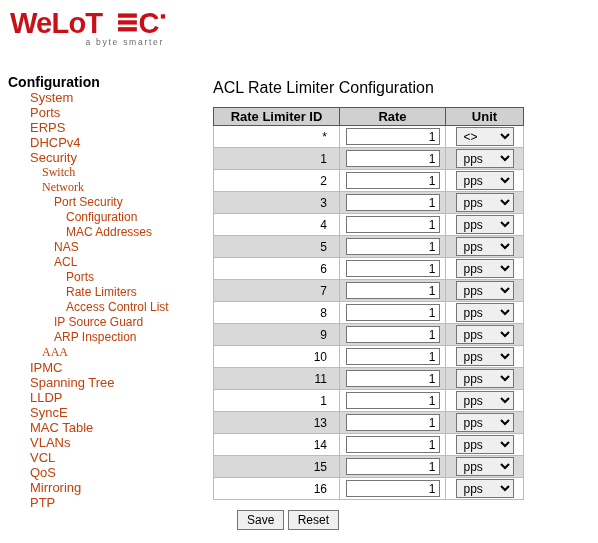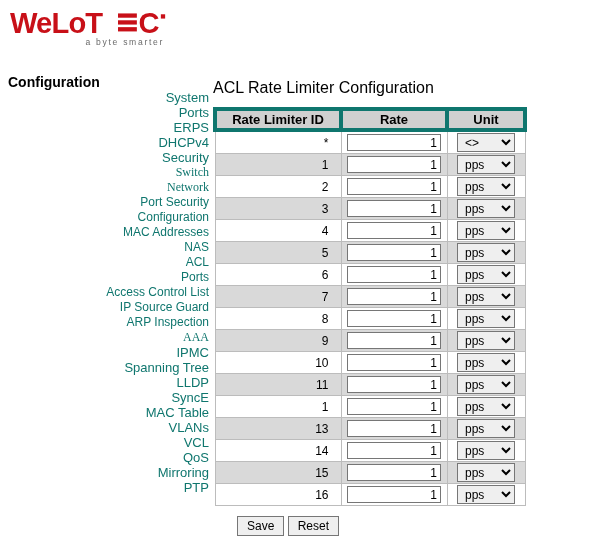--- a/index.html
+++ b/index.html
@@ -20,27 +20,27 @@
       flex-shrink: 0;
       font-size: 13px;
       line-height: 15px;
       padding-right: 4px;
     }
     .nav .hdr { font-weight: 700; color: #000; font-size: 14px; }
     .nav .lvl1 { padding-left: 22px; }
     .nav .lvl2 { padding-left: 34px; font-size: 12px; font-family: Liberation Serif, serif; }
     .nav .lvl3 { padding-left: 46px; font-size: 12px; }
     .nav .lvl4 { padding-left: 58px; font-size: 12px; }
-    .nav a { color: #0f766e; text-decoration: none; display:block; cursor:pointer;text-align:right; }
+    .nav a { color: #c2410c; text-decoration: none; display:block; cursor:pointer; }
     .main { padding-top: 4px; }
     h1 { font-size: 16px; font-weight: 400; margin-bottom: 10px; }
     table { border-collapse: collapse; }
     th {
       background: #d0d0d0;
-      border: 4px solid #0f766e;
+      border: 1px solid #0f766e;
       font-size: 13px;
       font-weight: 700;
       padding: 1px 0;
       text-align: center;
     }
     th.col-id { width: 126px; }
     th.col-rate { width: 106px; }
     th.col-unit { width: 78px; }
     td { border: 1px solid #bcbcbc; padding: 1px 3px; height: 21px; }
     tbody tr:nth-child(even) td { background: #d9d9d9; }
@@ -102,20 +102,21 @@
         <a class="lvl1">DHCPv4</a>
         <a class="lvl1">Security</a>
         <a class="lvl2">Switch</a>
         <a class="lvl2">Network</a>
         <a class="lvl3">Port Security</a>
         <a class="lvl4">Configuration</a>
         <a class="lvl4">MAC Addresses</a>
         <a class="lvl3">NAS</a>
         <a class="lvl3">ACL</a>
         <a class="lvl4">Ports</a>
+        <a class="lvl4">Rate Limiters</a>
         <a class="lvl4">Access Control List</a>
         <a class="lvl3">IP Source Guard</a>
         <a class="lvl3">ARP Inspection</a>
         <a class="lvl2">AAA</a>
         <a class="lvl1">IPMC</a>
         <a class="lvl1">Spanning Tree</a>
         <a class="lvl1">LLDP</a>
         <a class="lvl1">SyncE</a>
         <a class="lvl1">MAC Table</a>
         <a class="lvl1">VLANs</a>

